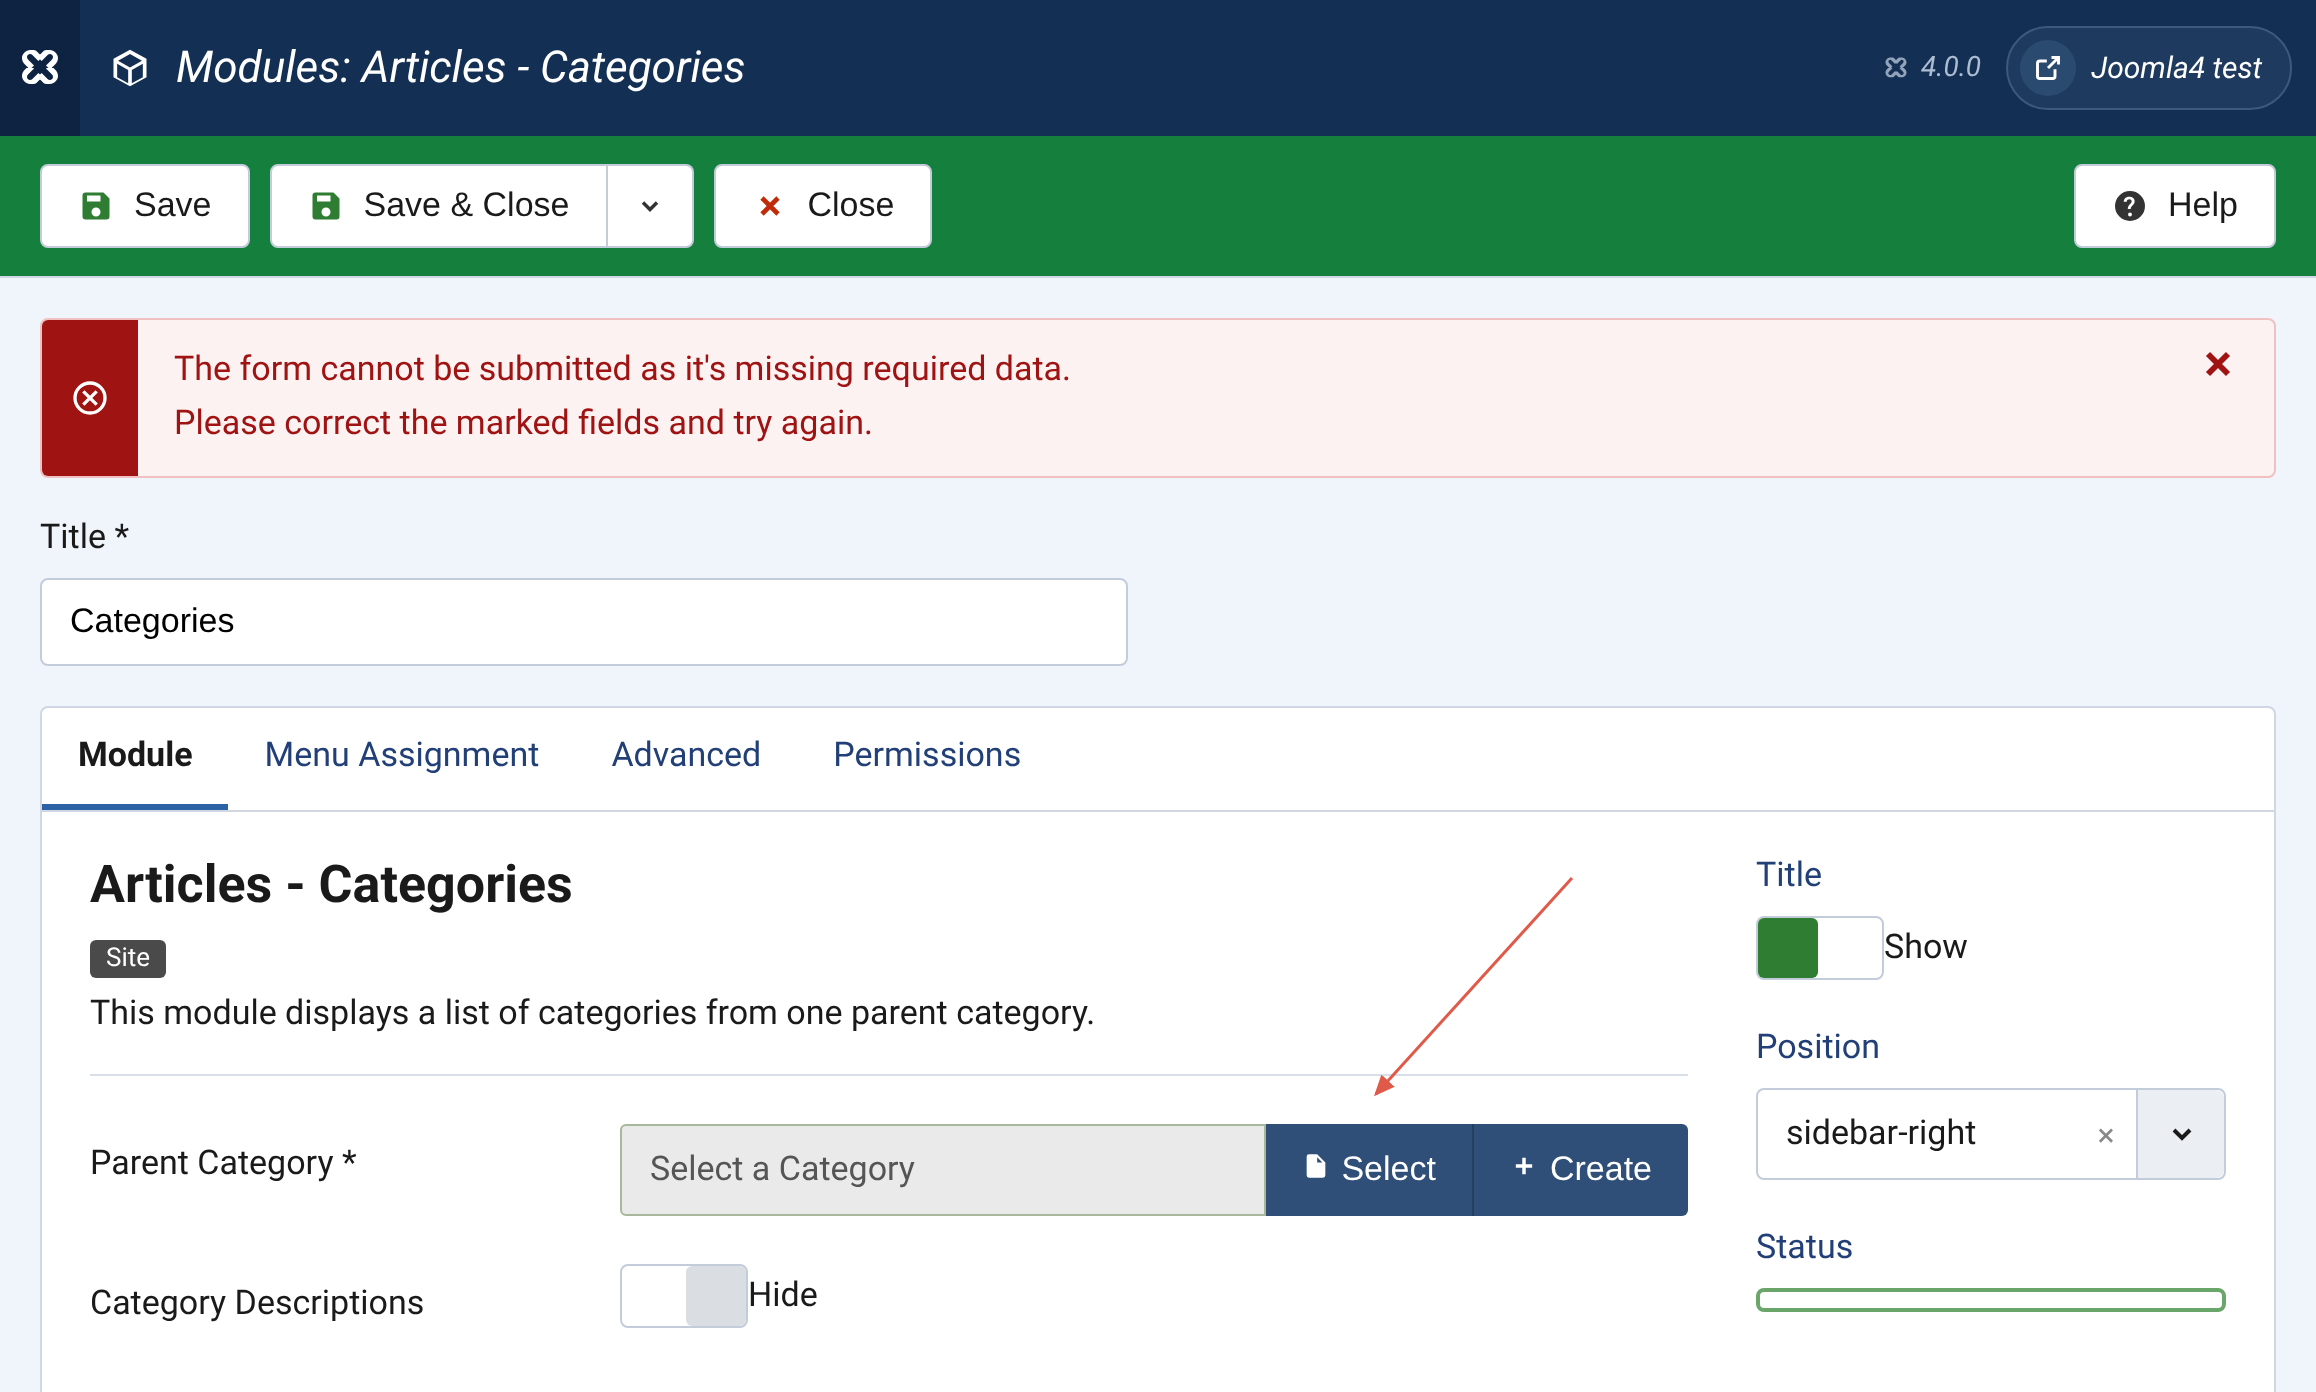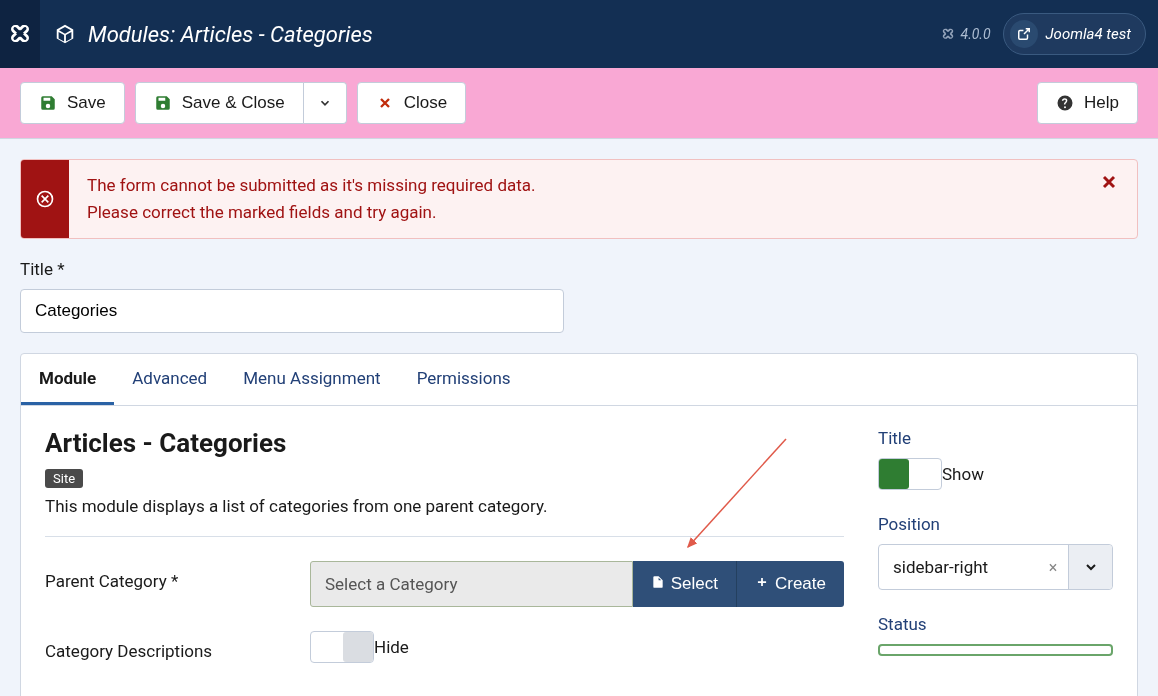--- a/index.html
+++ b/index.html
@@ -11,21 +11,21 @@
 .header-logo svg { width: 24px; height: 24px; }
 .header-title-wrap { display: flex; align-items: center; gap: 12px; padding-left: 14px; flex: 1; }
 .header-title-icon { display: flex; align-items: center; }
 .header-title { font-size: 22px; font-weight: 400; color: #fff; }
 .header-right { display: flex; align-items: center; gap: 12px; padding-right: 12px; color: #c7d5e8; font-size: 14px; }
 .version-badge { display: flex; align-items: center; gap: 6px; opacity: 0.85; }
 .site-pill { background: #1f3a5f; border: 1px solid #3a5a80; border-radius: 999px; padding: 6px 14px 6px 6px; display: flex; align-items: center; gap: 8px; color: #fff; font-size: 15px; }
 .site-pill-icon { width: 28px; height: 28px; border-radius: 50%; background: #2a4a70; display: flex; align-items: center; justify-content: center; }
 
 
-.toolbar { background: #f9a8d4; border-bottom: 1px solid #d0d7e2; padding: 14px 20px; display: flex; gap: 10px; align-items: center; }
+.toolbar { background: #15803d; border-bottom: 1px solid #d0d7e2; padding: 14px 20px; display: flex; gap: 10px; align-items: center; }
 .toolbar-right { margin-left: auto; }
 .btn { border: 1px solid #c3ccda; background: #fff; border-radius: 4px; padding: 10px 18px; font-size: 17px; color: #1a1a1a; display: inline-flex; align-items: center; gap: 10px; cursor: pointer; }
 .btn-group { display: flex; }
 .btn-group .btn { border-radius: 0; border-left-width: 0; }
 .btn-group .btn:first-child { border-radius: 4px 0 0 4px; border-left-width: 1px; }
 .btn-group .btn:last-child { border-radius: 0 4px 4px 0; }
 .btn-group .btn.caret { padding: 10px 12px; }
 .ic { width: 18px; height: 18px; display: inline-flex; align-items: center; justify-content: center; }
 .ic-green { color: #2f7d32; }
 .ic-red { color: #c02b0a; }
@@ -194,22 +194,22 @@
   </div>
 
   <div class="field-block">
     <label class="field-label">Title *</label>
     <input class="text-input" type="text" value="Categories" style="">
   </div>
 
   <div class="tabs-card">
     <div class="tabs">
       <div class="tab active">Module</div>
+      <div class="tab">Menu Assignment</div>
       <div class="tab">Advanced</div>
-      <div class="tab">Menu Assignment</div>
       <div class="tab">Permissions</div>
     </div>
 
     <div class="tab-body">
 
       <div class="tab-main">
         <h2 class="module-heading">Articles - Categories</h2>
         <span class="site-badge">Site</span>
         <p class="module-desc">This module displays a list of categories from one parent category.</p>
         <hr class="hr">

